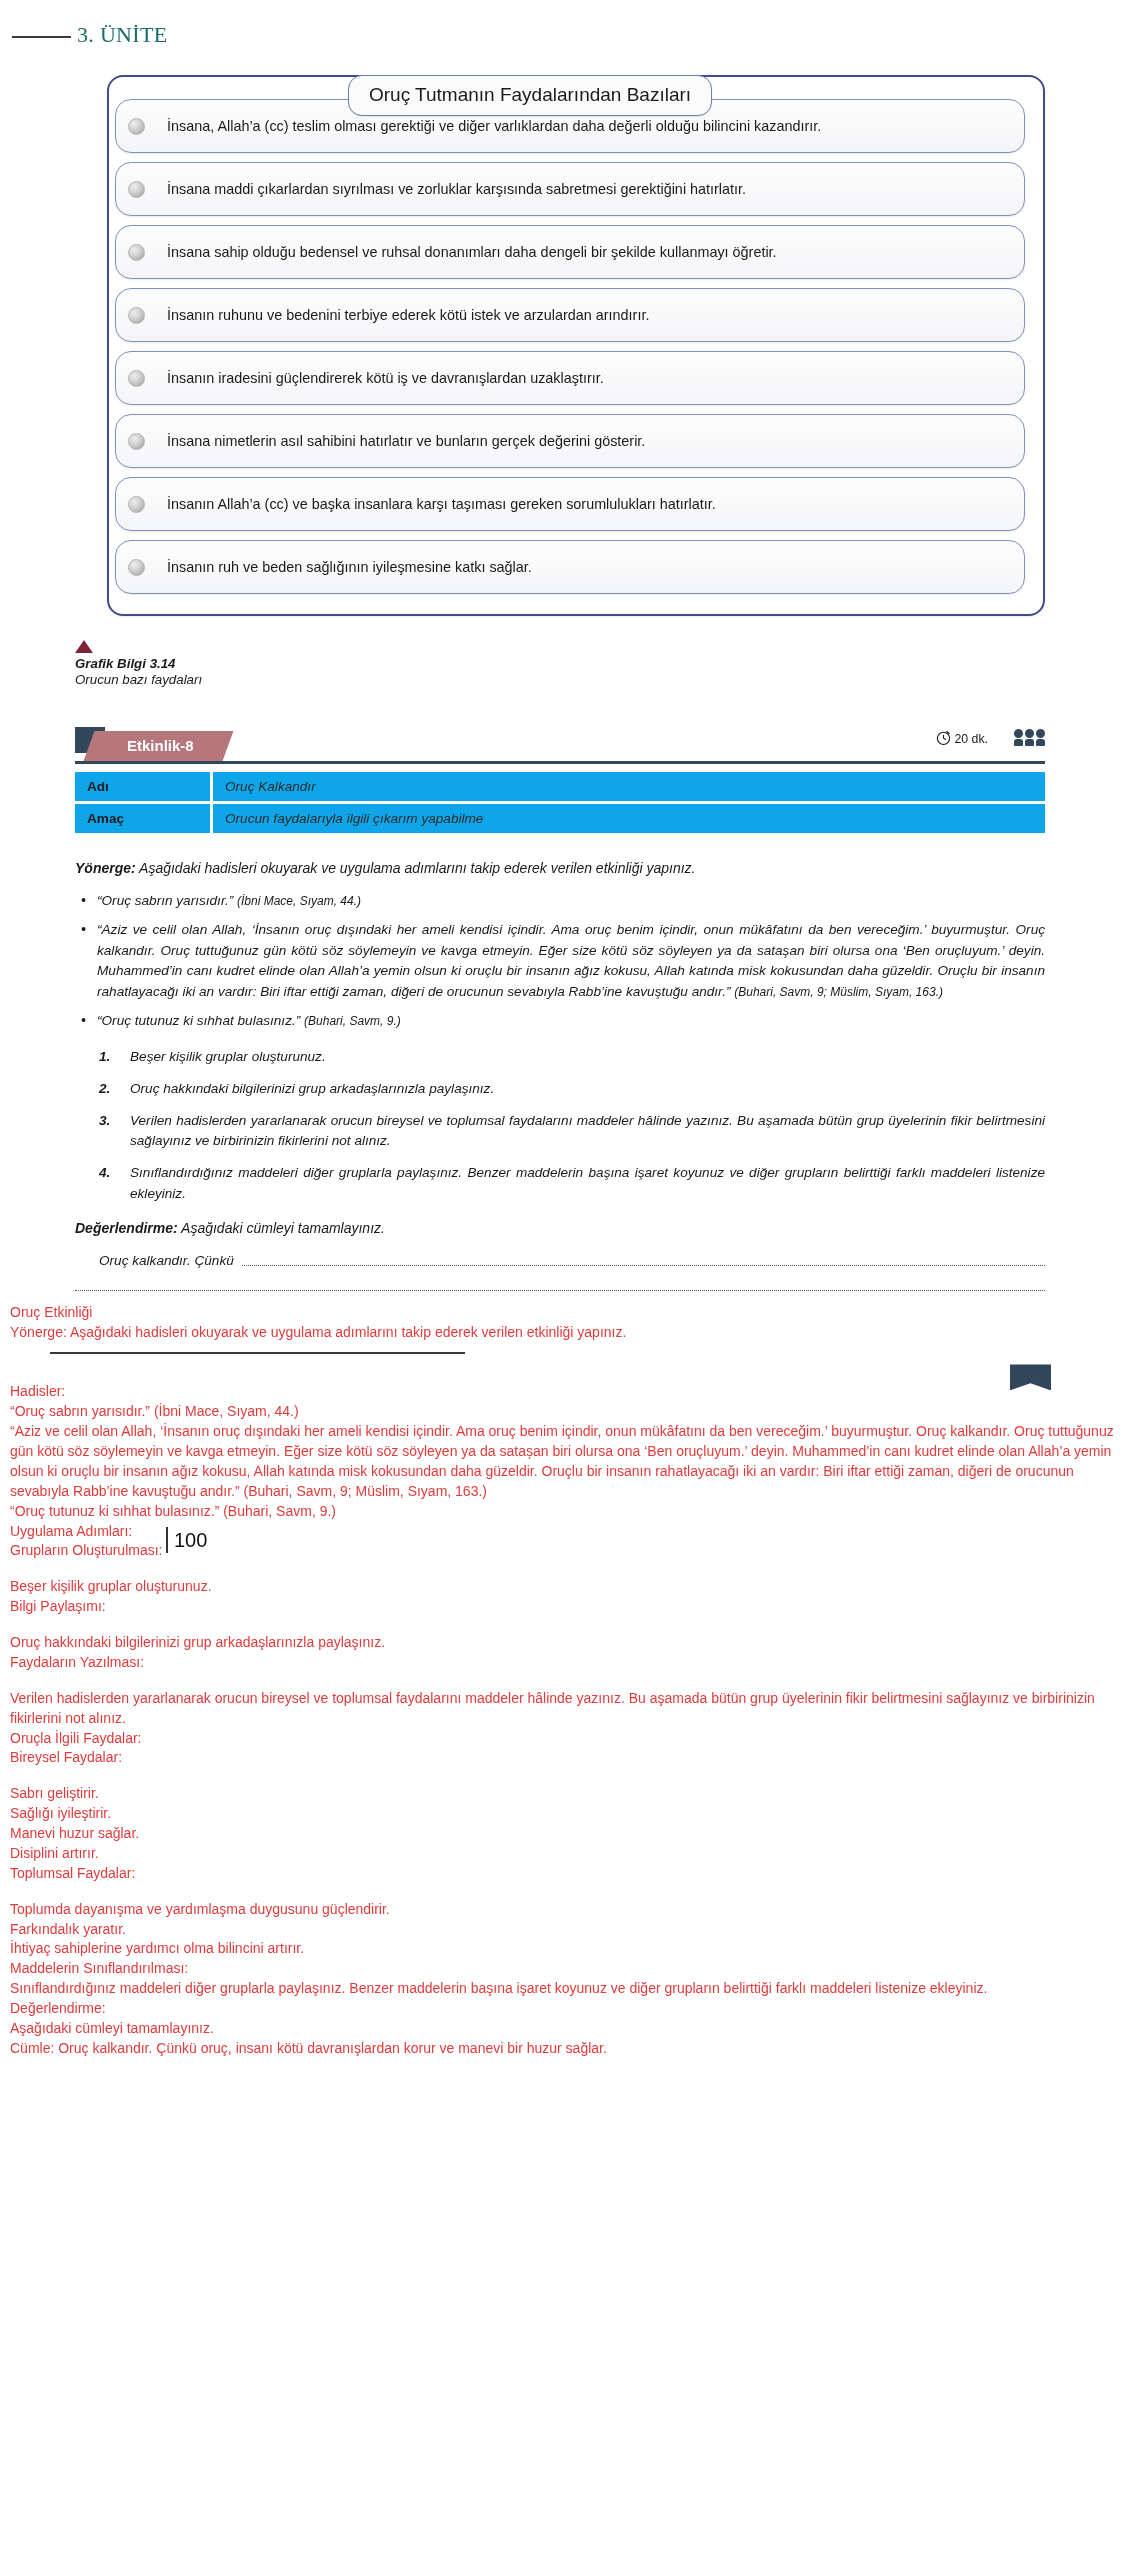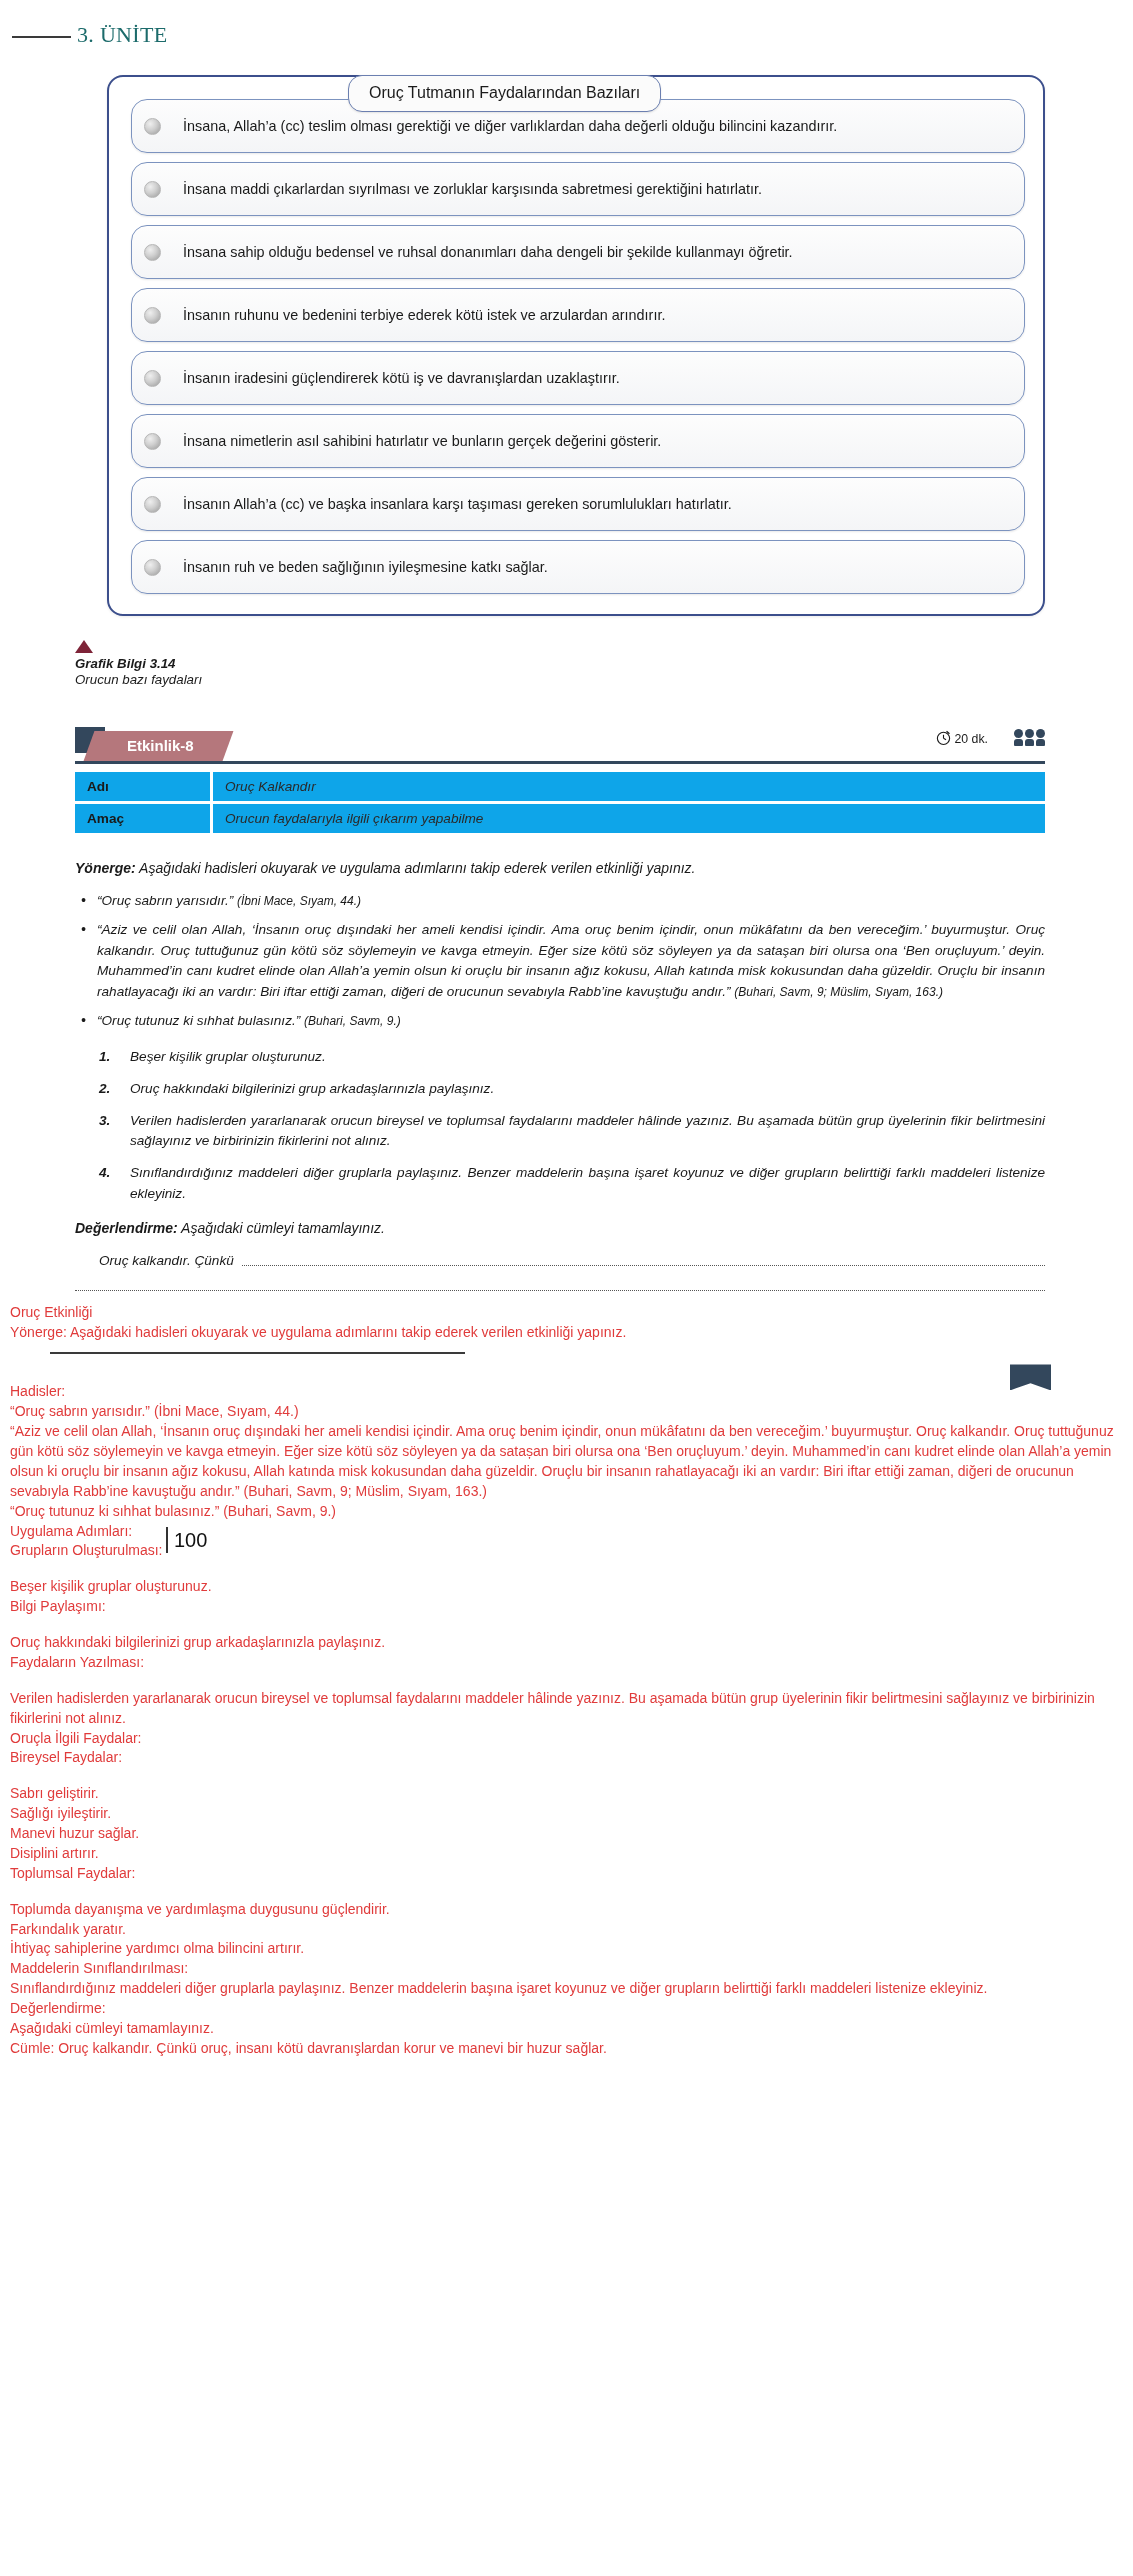--- a/index.html
+++ b/index.html
@@ -49,30 +49,30 @@
   }
   .diagram-title{
     position:absolute;
     left:348px;
     top:0px;
     z-index:4;
     background:#fbfbfb;
     border:1.4px solid #6b7fb0;
     border-radius:14px;
     padding:8px 20px 9px 20px;
-    font-size:16px;
+    font-size:19px;
     color:#1b1b1b;
     white-space:nowrap;
     box-shadow:0 1px 2px rgba(0,0,0,.10);
   }
   .diagram-box{
     margin:20px 89px 0 107px;
     border:2px solid #3c4f8c;
     border-radius:16px;
-    padding:22px 18px 20px 22px;
+    padding:22px 18px 20px 6px;
     background:#ffffff;
     box-shadow:0 1px 3px rgba(0,0,0,.08);
   }
   .fact-row{
     display:flex;
     align-items:center;
     border:1.3px solid #7c93bf;
     border-radius:16px;
     background:linear-gradient(180deg,#fdfdfd 0%, #f4f5f7 100%);
     padding:9px 16px 9px 12px;

